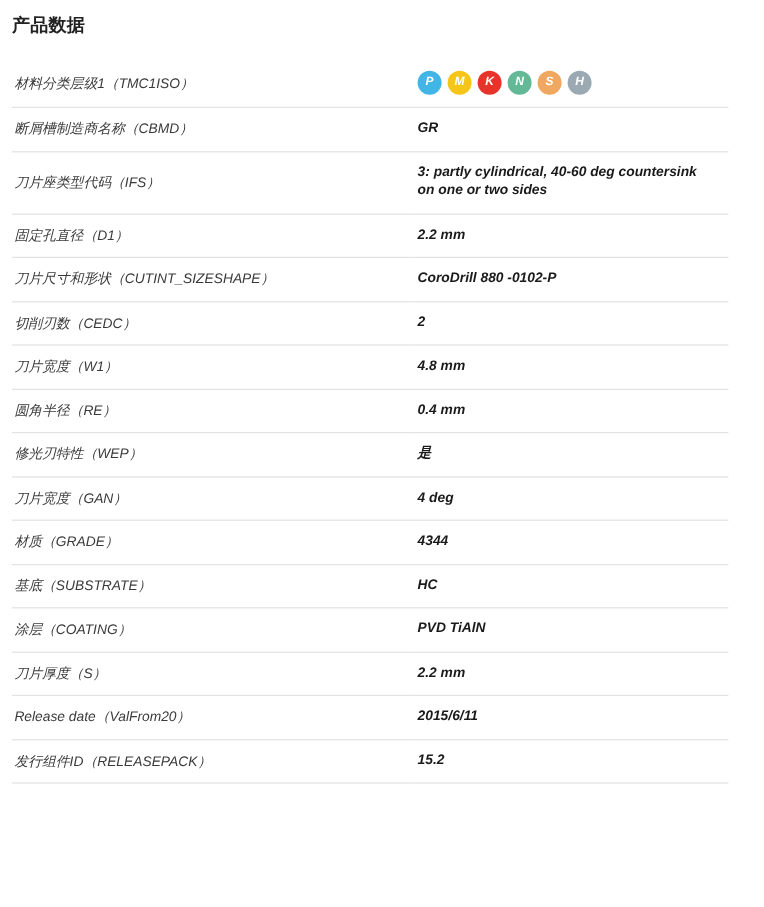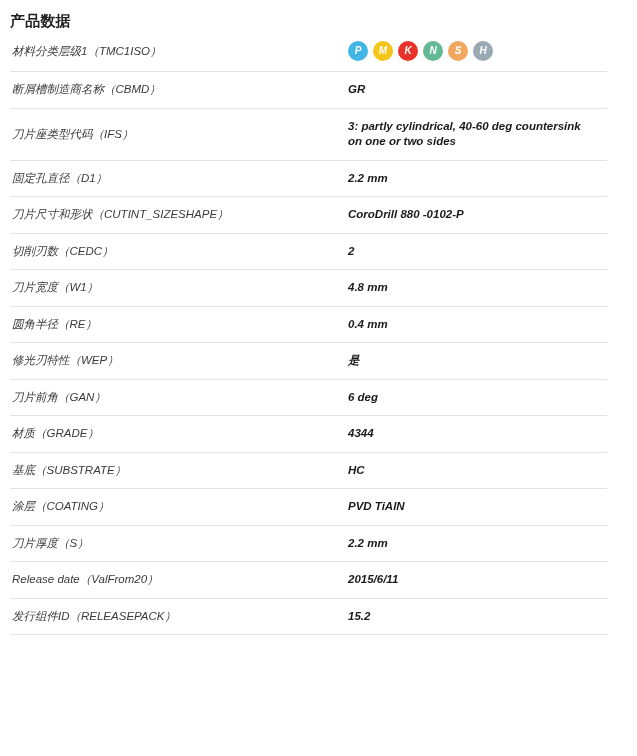--- a/index.html
+++ b/index.html
@@ -16,21 +16,21 @@
   }
   .page {
     padding: 8px 16px 0 10px;
     box-sizing: border-box;
     width: 637px;
   }
   .page-title {
     font-size: 15px;
     font-weight: bold;
     color: #222222;
-    margin: 4px 0 0 0;
+    margin: 4px 0 18px 0;
     letter-spacing: 0.2px;
   }
   table.spec {
     width: 597px;
     border-collapse: collapse;
     table-layout: fixed;
   }
   table.spec tr {
     border-bottom: 1px solid #e2e2e2;
     font-style: italic;
@@ -117,22 +117,22 @@
       </tr>
       <tr>
         <td class="label">圆角半径（RE）</td>
         <td class="value">0.4 mm</td>
       </tr>
       <tr>
         <td class="label">修光刃特性（WEP）</td>
         <td class="value">是</td>
       </tr>
       <tr>
-        <td class="label">刀片前角（GAN）</td>
-        <td class="value">6 deg</td>
+        <td class="label">刀片宽度（GAN）</td>
+        <td class="value">4 deg</td>
       </tr>
       <tr>
         <td class="label">材质（GRADE）</td>
         <td class="value">4344</td>
       </tr>
       <tr>
         <td class="label">基底（SUBSTRATE）</td>
         <td class="value">HC</td>
       </tr>
       <tr>

